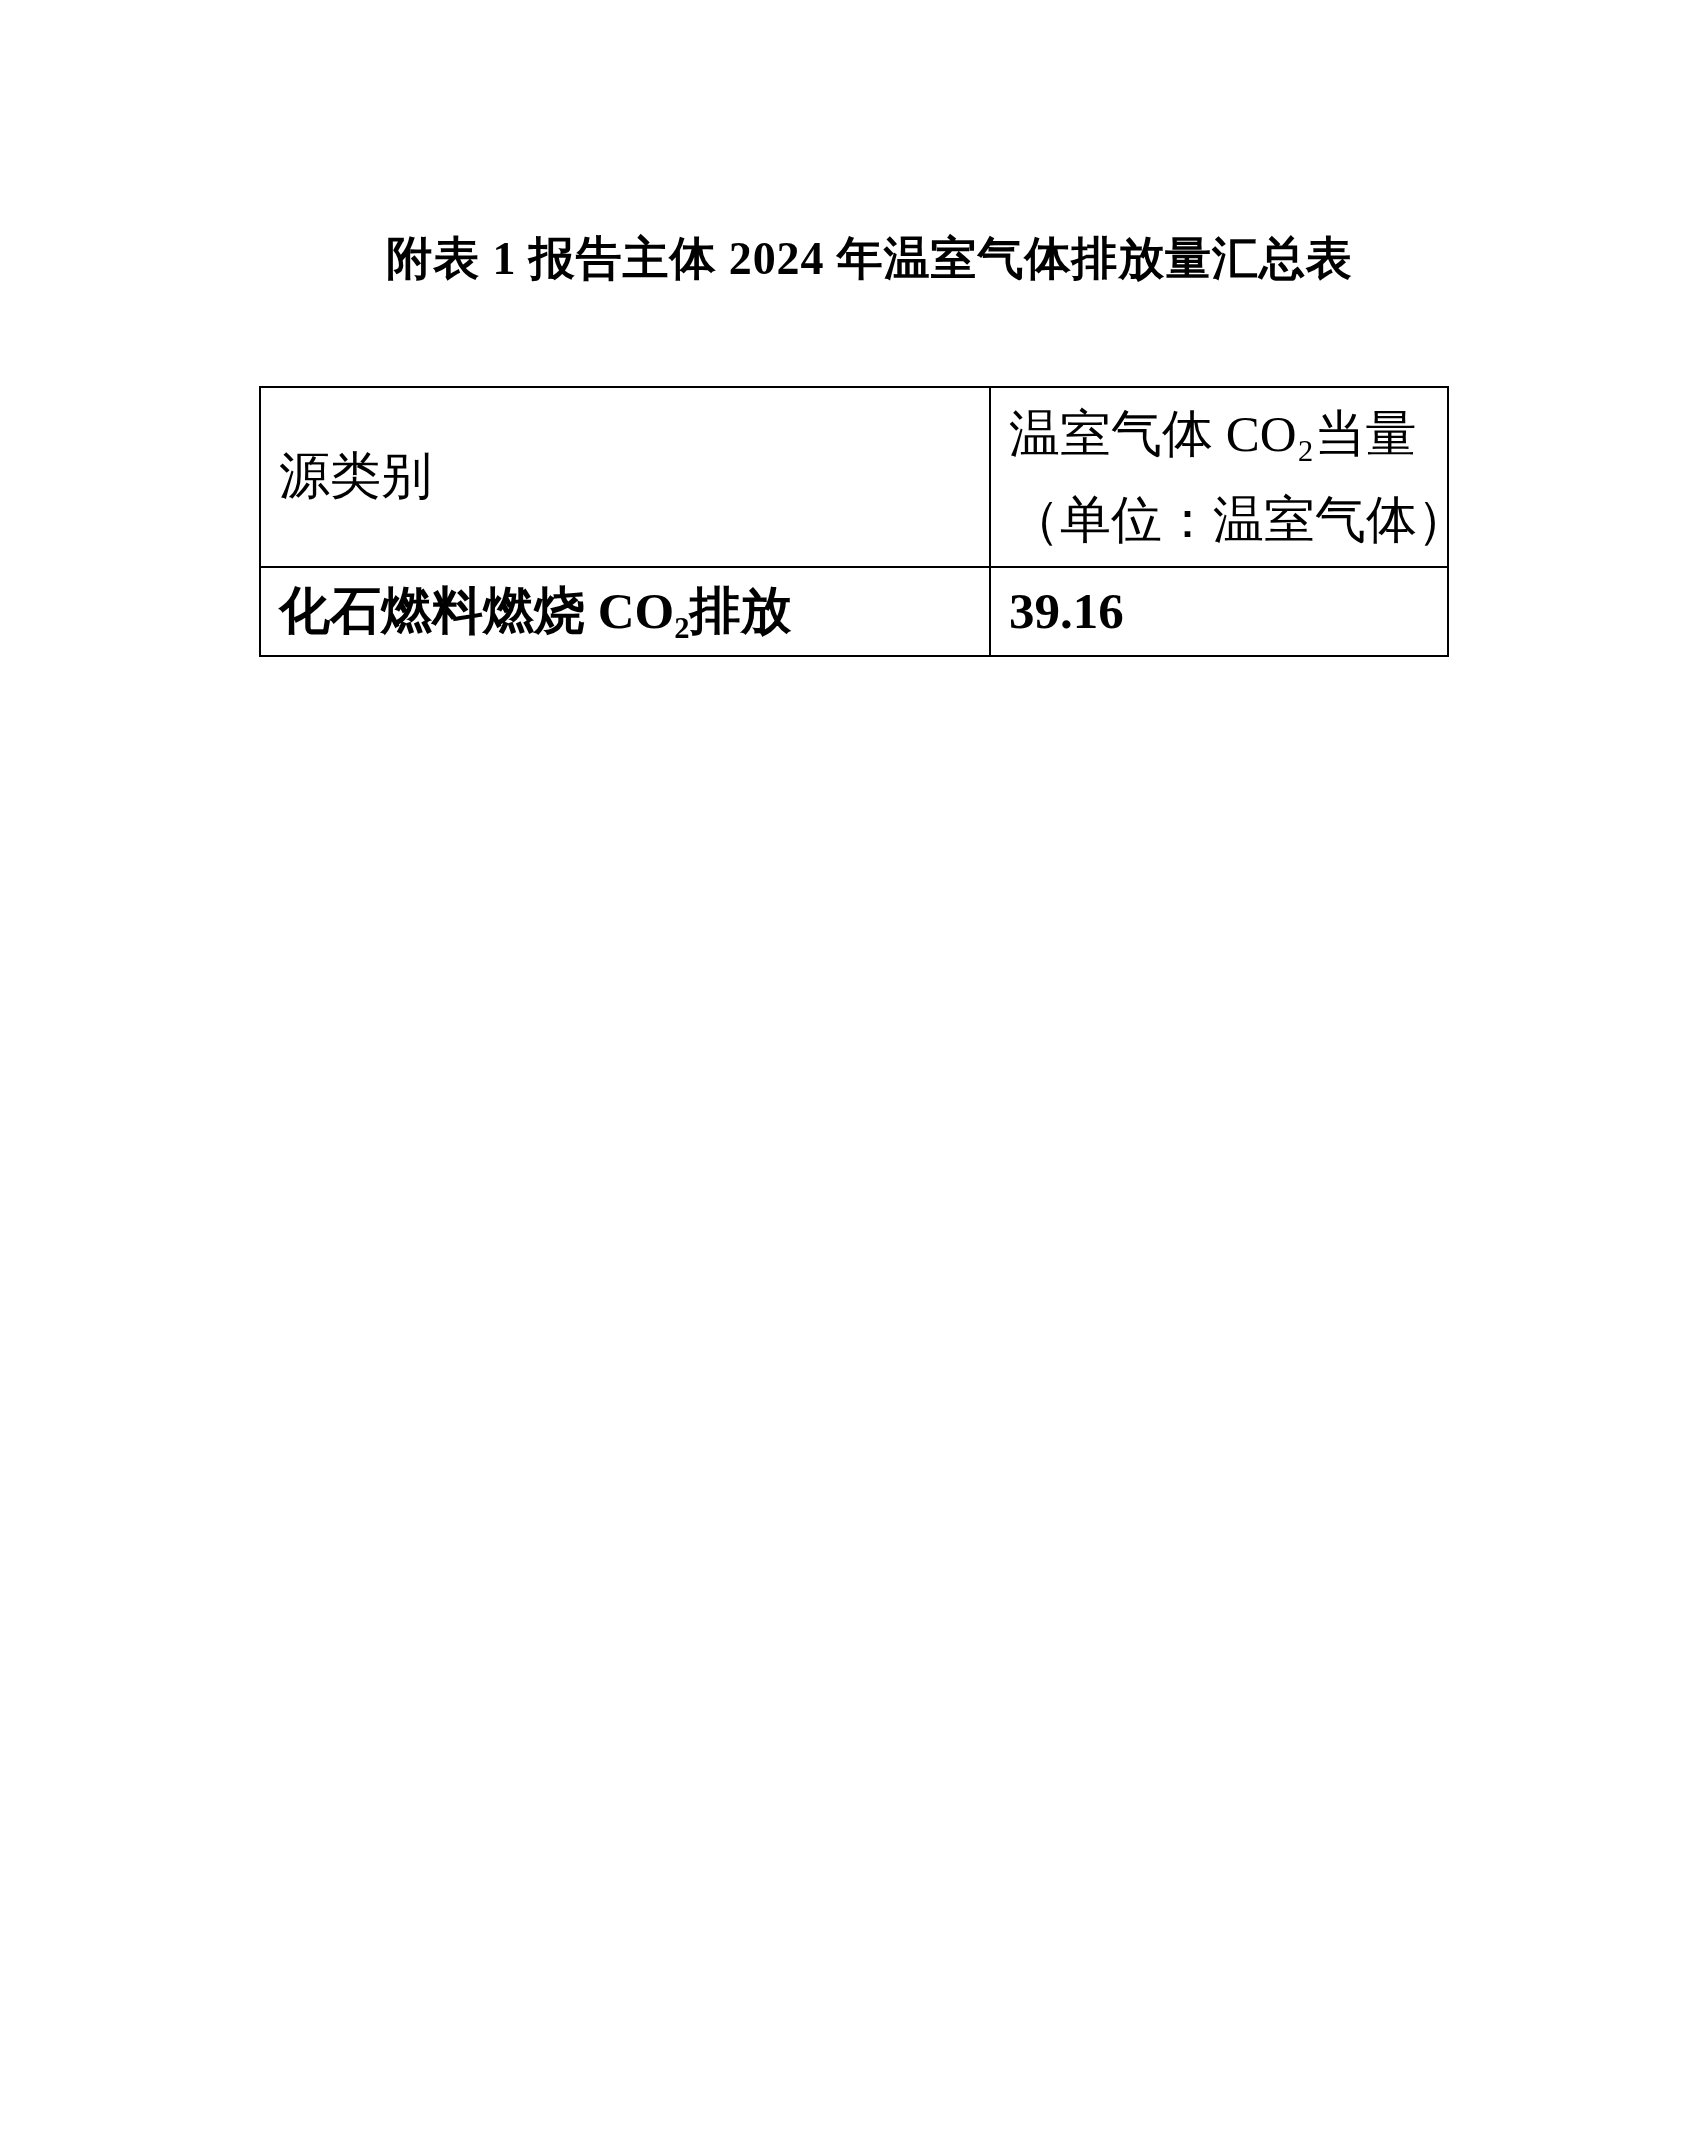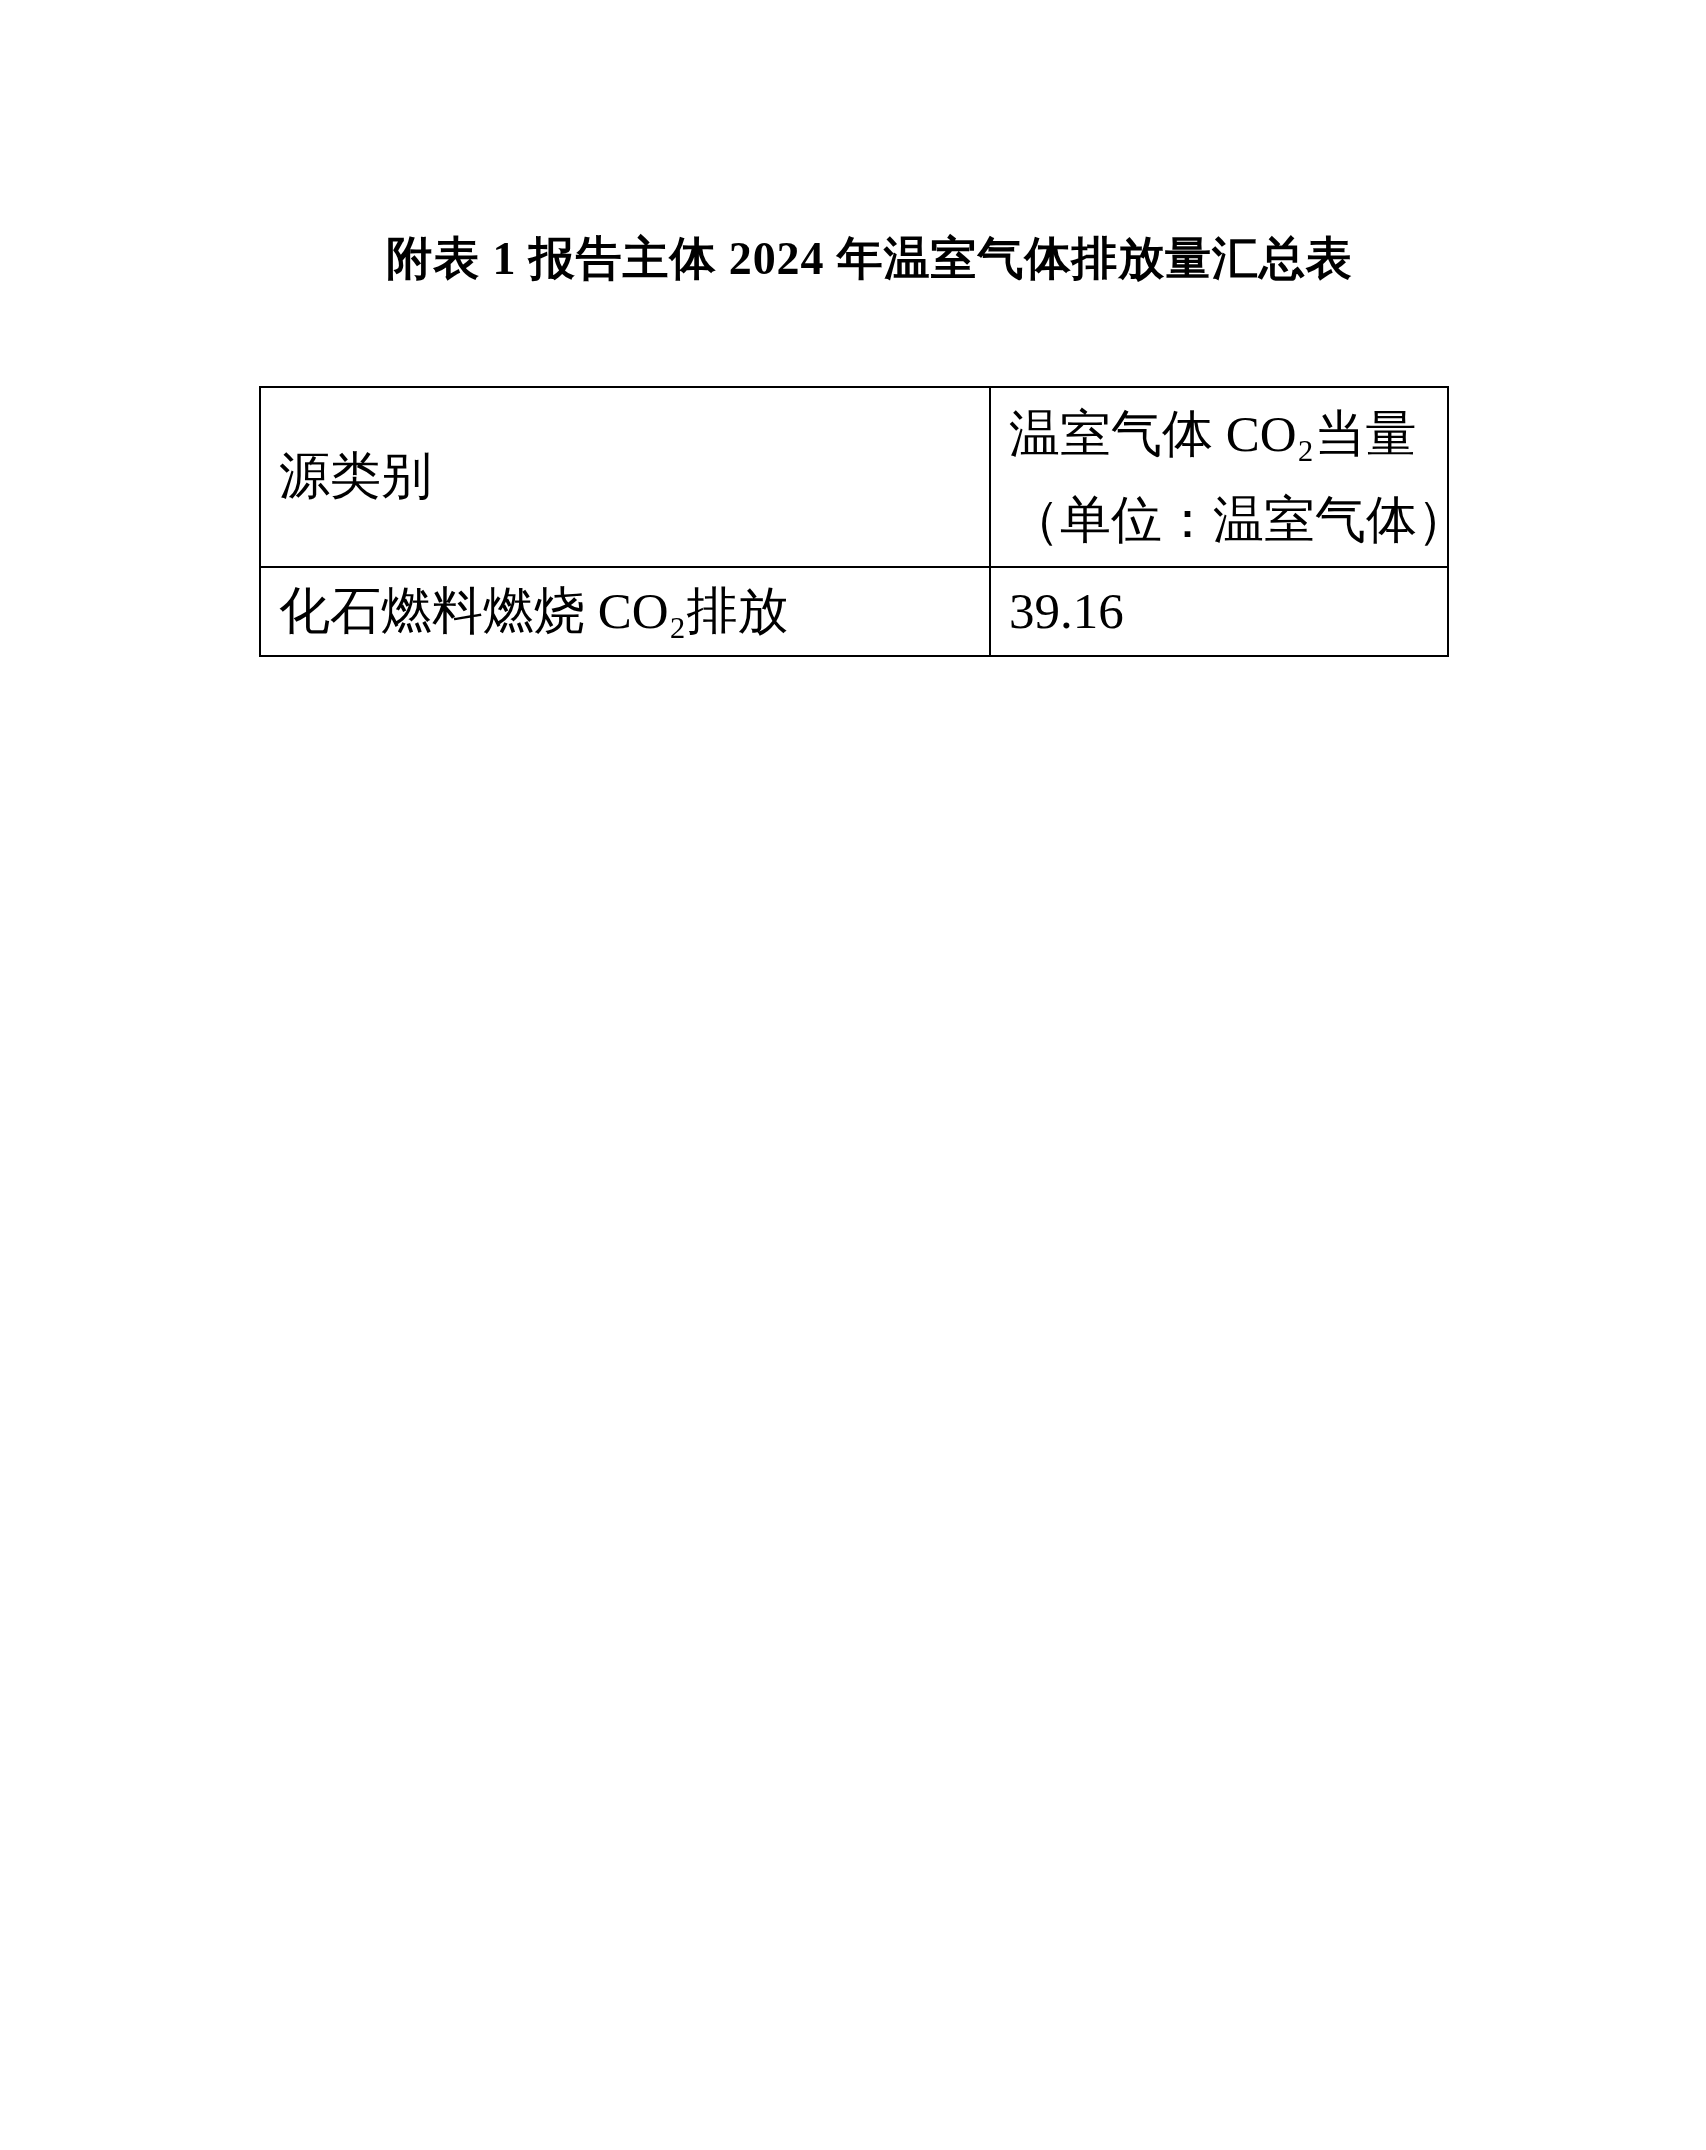--- a/index.html
+++ b/index.html
@@ -46,20 +46,21 @@
     vertical-align: middle;
     padding: 0 27px 0 18px;
     overflow: hidden;
     white-space: nowrap;
   }
   tr.header-row td {
     height: 178px;
   }
   tr.data-row td {
     height: 87px;
+    font-weight: bold;
   }
   td.value-cell {
     padding-left: 15.5px;
   }
   .head-line {
     line-height: 86px;
     white-space: nowrap;
   }
 </style>
 </head>

